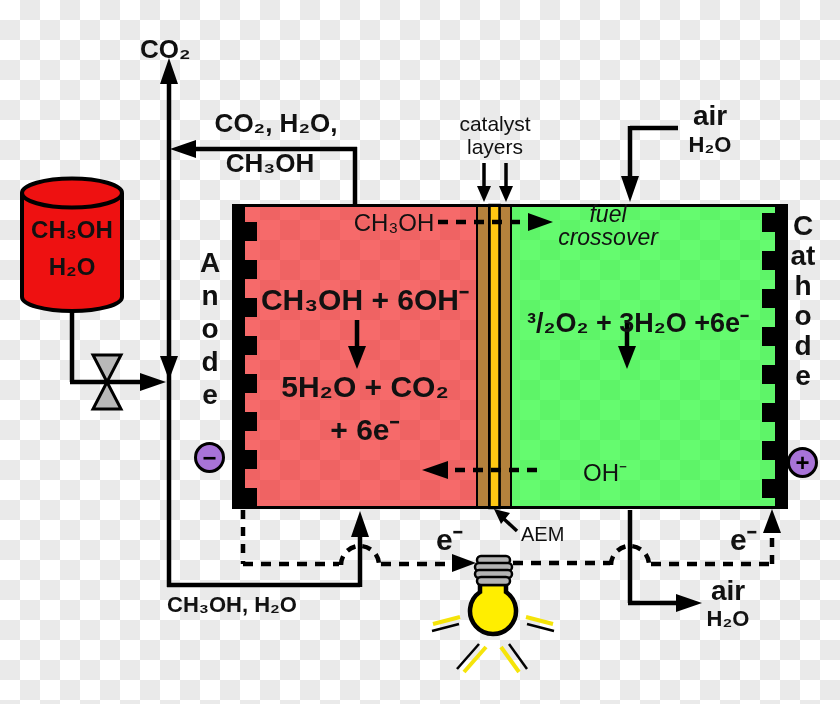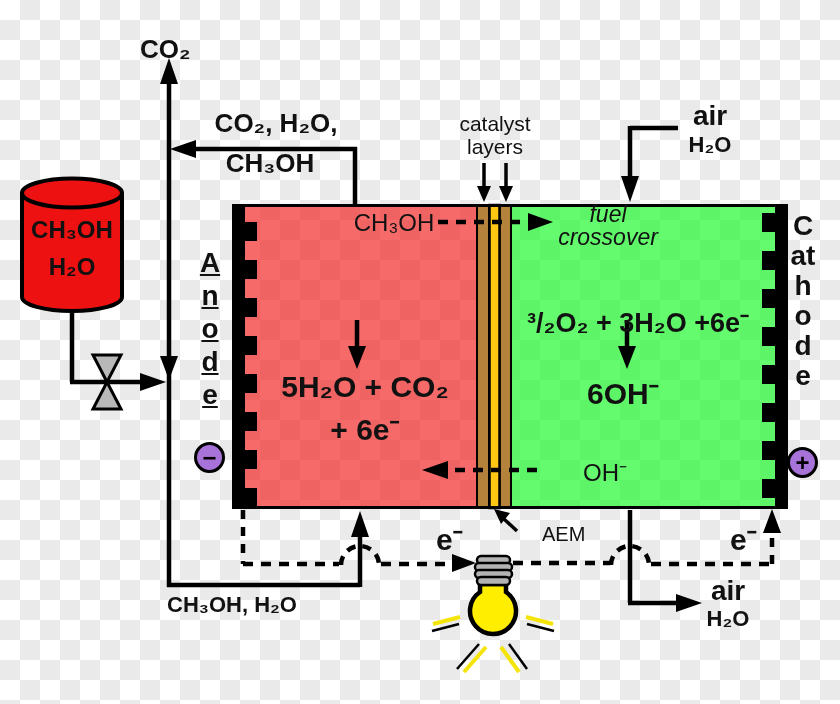--- a/index.html
+++ b/index.html
@@ -163,41 +163,41 @@
   </svg>
 
   <div class="lbl b" style="left:140px;top:34px;font-size:26px;">CO₂</div>
 
   <div class="lbl b ctr" style="left:180px;width:192px;top:108px;font-size:26px;">CO₂, H₂O,</div>
   <div class="lbl b ctr" style="left:180px;width:180px;top:148px;font-size:26px;">CH₃OH</div>
 
   <div class="lbl b ctr" style="left:22px;width:100px;top:216px;font-size:24px;">CH₃OH</div>
   <div class="lbl b ctr" style="left:22px;width:100px;top:253px;font-size:24px;">H₂O</div>
 
-  <div class="vword" style="left:196px;top:246px;line-height:33px;text-decoration:underline;">Anode</div>
+  <div class="vword" style="left:196px;top:246px;line-height:33px;">Anode</div>
   <div class="vword" style="left:789px;top:211px;line-height:30px;">Cathode</div>
 
   <div class="lbl ctr" style="left:435px;width:120px;top:135px;font-size:21px;">layers</div>
   <div class="lbl ctr" style="left:435px;width:120px;top:112px;font-size:21px;">catalyst</div>
 
   <div class="lbl ctr" style="left:352px;width:84px;top:209px;font-size:24px;">CH₃OH</div>
   <div class="lbl i ctr" style="left:551px;width:114px;top:224px;font-size:23px;">crossover</div>
   <div class="lbl i ctr" style="left:558px;width:100px;top:201px;font-size:23px;">fuel</div>
 
   <div class="lbl b ctr" style="left:670px;width:80px;top:100px;font-size:28px;">air</div>
   <div class="lbl b ctr" style="left:670px;width:80px;top:132px;font-size:22px;">H₂O</div>
 
+  <div class="lbl b ctr" style="left:250px;width:230px;top:278px;font-size:30px;">CH₃OH + 6OH⁻</div>
   <div class="lbl b ctr" style="left:250px;width:230px;top:370px;font-size:30px;">5H₂O + CO₂</div>
   <div class="lbl b ctr" style="left:250px;width:230px;top:408px;font-size:30px;">+ 6e⁻</div>
 
   <div class="lbl b ctr" style="left:513px;width:250px;top:279px;font-size:27px;margin-top:24px;">³/₂O₂ + 3H₂O +6e⁻</div>
-  <div class="lbl b ctr" style="left:513px;width:220px;top:372px;font-size:30px;">6OH⁻</div>
 
   <div class="lbl" style="left:543px;top:455px;font-size:24px;margin-left:40px;">OH⁻</div>
-  <div class="lbl" style="left:521px;top:523px;font-size:20px;padding-left:21px;">AEM</div>
+  <div class="lbl" style="left:521px;top:523px;font-size:20px;">AEM</div>
 
   <div class="lbl b" style="left:436px;top:518px;font-size:30px;">e⁻</div>
   <div class="lbl b" style="left:730px;top:518px;font-size:30px;">e⁻</div>
 
   <div class="lbl b" style="left:167px;top:592px;font-size:22px;">CH₃OH, H₂O</div>
 
   <div class="lbl b ctr" style="left:688px;width:80px;top:575px;font-size:28px;">air</div>
   <div class="lbl b ctr" style="left:688px;width:80px;top:606px;font-size:22px;">H₂O</div>
 
   <div class="terminal" style="left:194px;top:442px;">−</div>

